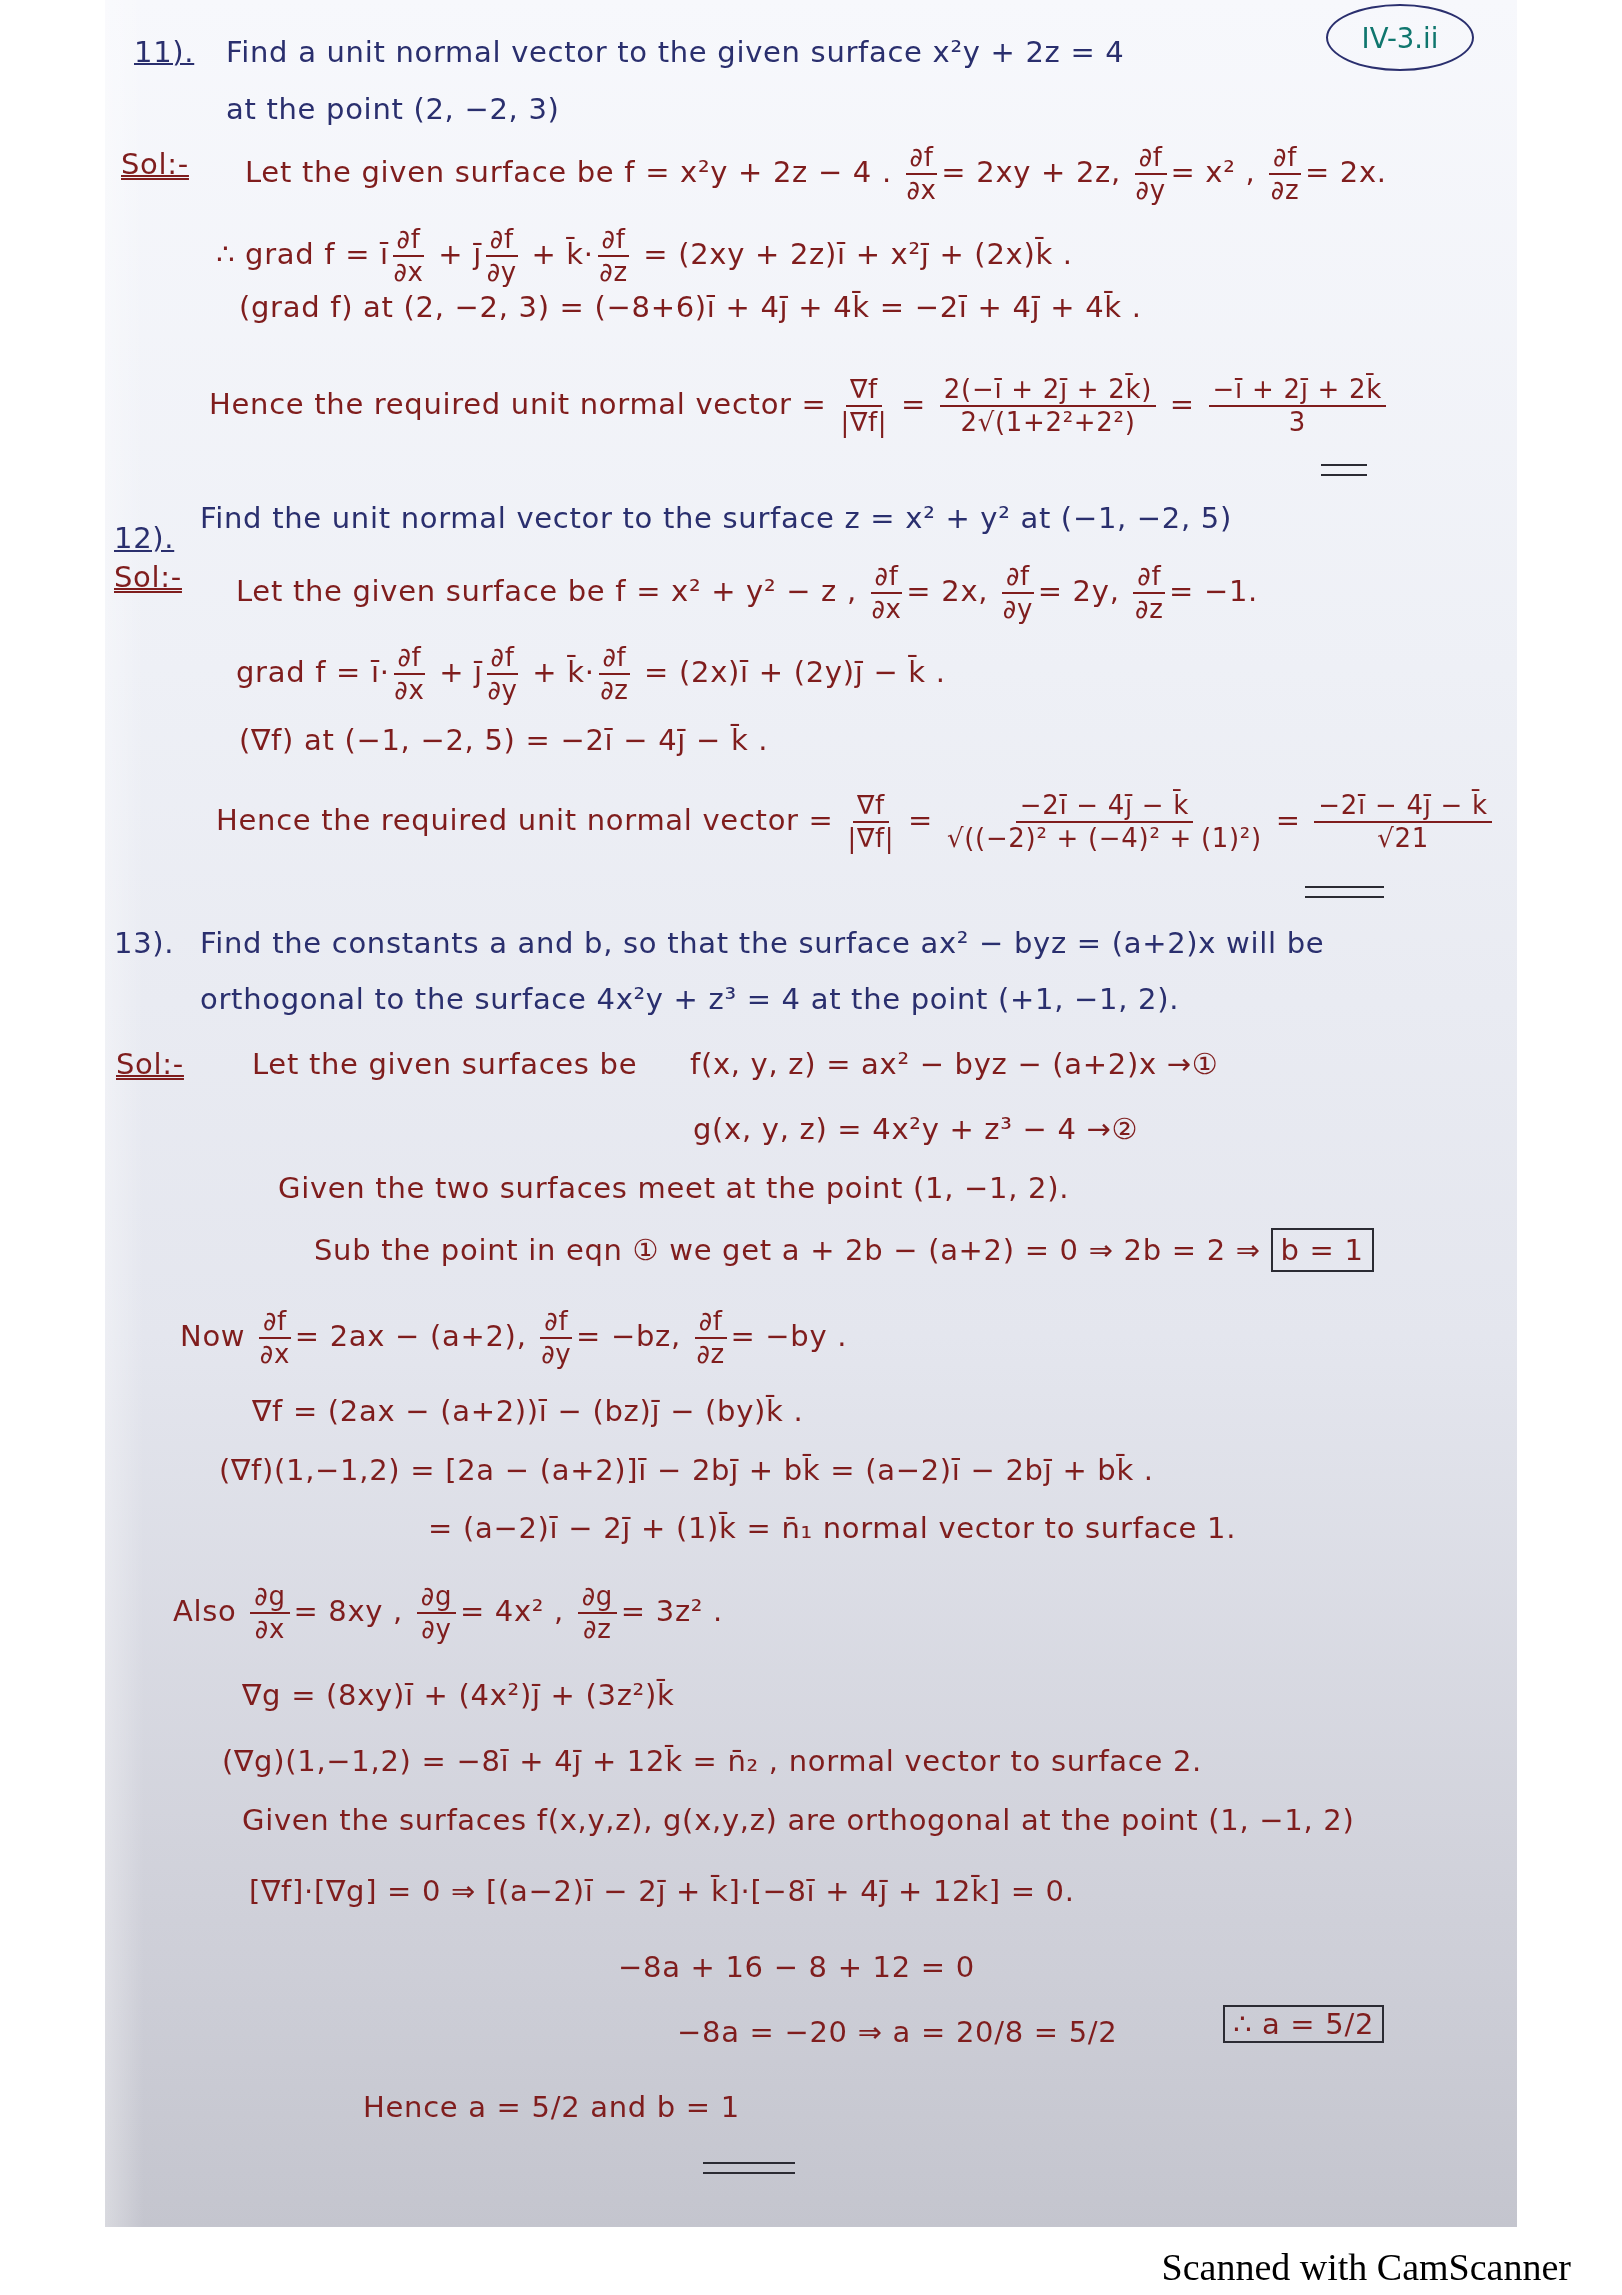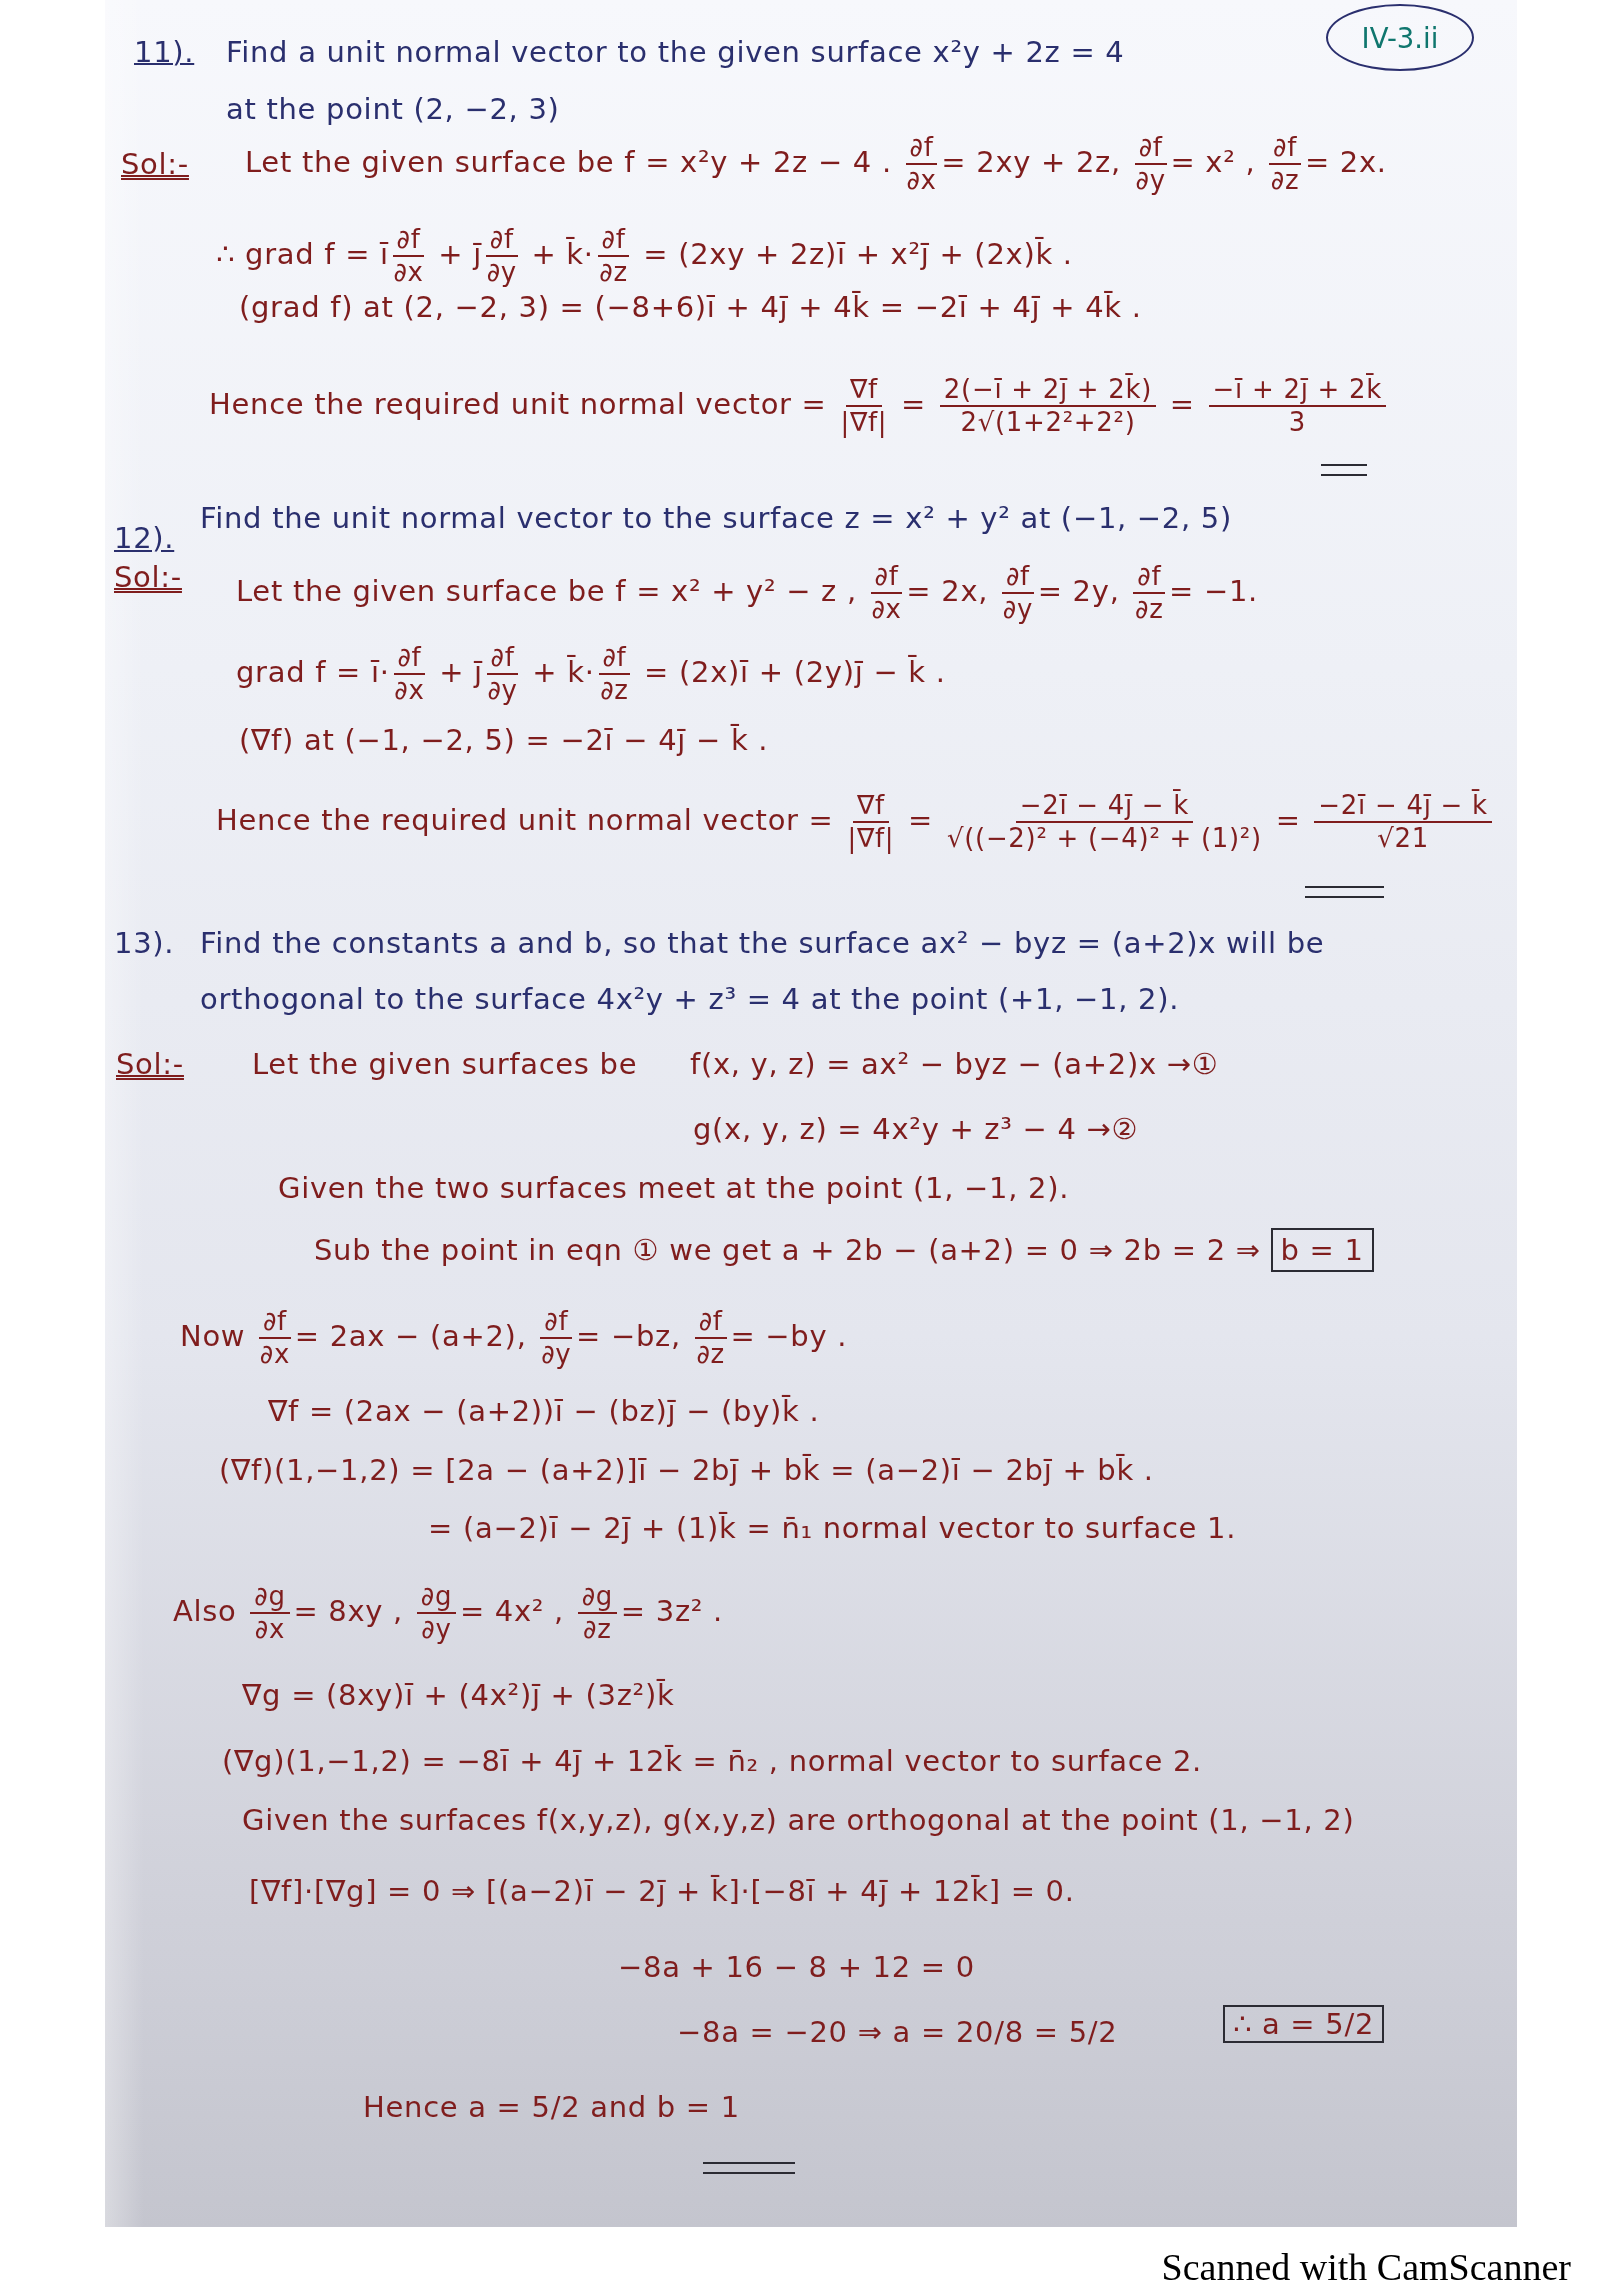--- a/index.html
+++ b/index.html
@@ -101,21 +101,21 @@
 
 <div class="badge">
     <span>IV-3.ii</span>
   </div>
 
 <div class="line q num" style="left:134px; top:38px;">11).</div>
 <div class="line q" style="left:226px; top:38px;">Find a unit normal vector to the given surface x²y + 2z = 4</div>
 <div class="line q" style="left:226px; top:95px;">at the point (2, −2, 3)</div>
 
 <div class="line s sol-label" style="left:121px; top:150px;">Sol:-</div>
-<div class="line s" style="left:245px; top:134px;text-align:right;">
+<div class="line s" style="left:245px; top:144px;text-align:right;">
   <span>Let the given surface be f = x²y + 2z − 4 .</span>
   <span class="frac">
       <span class="top">∂f</span>
       <span class="bot">∂x</span>
     </span><span>= 2xy + 2z,</span>
   <span class="frac">
       <span class="top">∂f</span>
       <span class="bot">∂y</span>
     </span><span>= x² ,</span>
   <span class="frac">
@@ -228,21 +228,21 @@
     </span><span>= 2ax − (a+2),</span>
   <span class="frac">
       <span class="top">∂f</span>
       <span class="bot">∂y</span>
     </span><span>= −bz,</span>
   <span class="frac">
       <span class="top">∂f</span>
       <span class="bot">∂z</span>
     </span><span>= −by .</span>
 </div>
-<div class="line s" style="left:252px; top:1397px;margin-left:16px;">∇f = (2ax − (a+2))ī − (bz)j̄ − (by)k̄ .</div>
+<div class="line s" style="left:252px; top:1397px;">∇f = (2ax − (a+2))ī − (bz)j̄ − (by)k̄ .</div>
 <div class="line s" style="left:219px; top:1456px;">(∇f)(1,−1,2) = [2a − (a+2)]ī − 2bj̄ + bk̄ = (a−2)ī − 2bj̄ + bk̄ .</div>
 <div class="line s" style="left:428px; top:1514px;">= (a−2)ī − 2j̄ + (1)k̄ = n̄₁ normal vector to surface 1.</div>
 
 <div class="line s" style="left:173px; top:1583px;text-align:right;">
   <span>Also</span>
   <span class="frac">
       <span class="top">∂g</span>
       <span class="bot">∂x</span>
     </span><span>= 8xy ,</span>
   <span class="frac">

